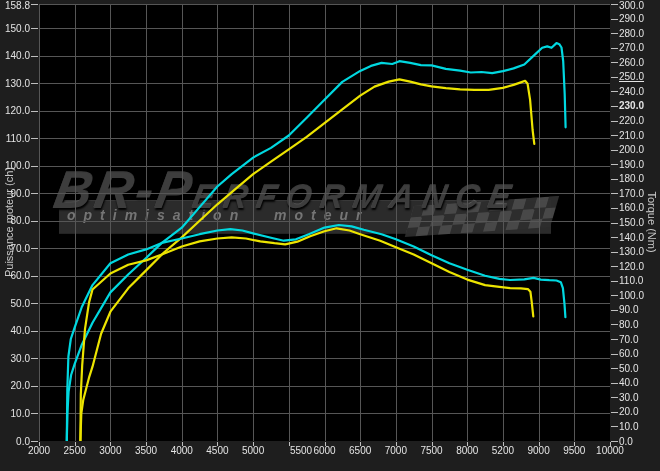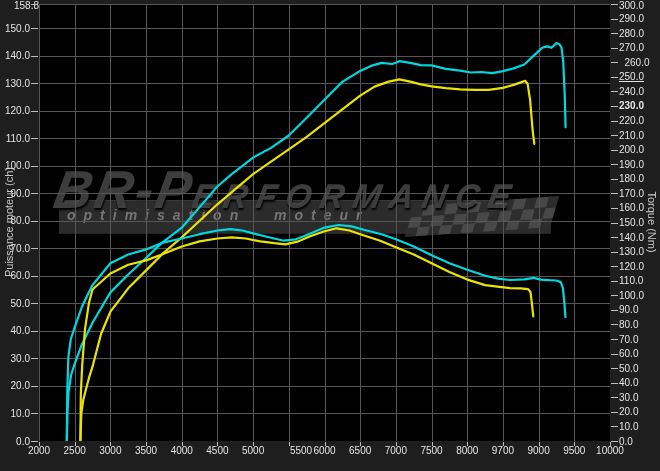--- a/index.html
+++ b/index.html
@@ -141,21 +141,21 @@
     <div class="ylab" style="left: 0px; top: 132.792px;">110.0</div>
     <div class="dash" style="left: 31px; top: 138.292px;"></div>
     <div class="ylab" style="left: 0px; top: 105.273px;">120.0</div>
     <div class="dash" style="left: 31px; top: 110.773px;"></div>
     <div class="ylab" style="left: 0px; top: 77.7544px;">130.0</div>
     <div class="dash" style="left: 31px; top: 83.2544px;"></div>
     <div class="ylab" style="left: 0px; top: 50.2355px;">140.0</div>
     <div class="dash" style="left: 31px; top: 55.7355px;"></div>
     <div class="ylab" style="left: 0px; top: 22.7166px;">150.0</div>
     <div class="dash" style="left: 31px; top: 28.2166px;"></div>
-    <div class="ylab" style="left: 0px; top: 0px; padding-left: 9px;">158.8</div>
+    <div class="ylab" style="left: 0px; top: 0px;">158.8</div>
     <div class="dash" style="left: 31px; top: 4px;"></div>
     <div class="yrlab" style="left: 619px; top: 435.5px;">0.0</div>
     <div class="dash" style="left: 611px; top: 441px;"></div>
     <div class="yrlab" style="left: 619px; top: 420.933px;">10.0</div>
     <div class="dash" style="left: 611px; top: 426.433px;"></div>
     <div class="yrlab" style="left: 619px; top: 406.367px;">20.0</div>
     <div class="dash" style="left: 611px; top: 411.867px;"></div>
     <div class="yrlab" style="left: 619px; top: 391.8px;">30.0</div>
     <div class="dash" style="left: 611px; top: 397.3px;"></div>
     <div class="yrlab" style="left: 619px; top: 377.233px;">40.0</div>
@@ -195,21 +195,21 @@
     <div class="yrlab" style="left: 619px; top: 129.6px;">210.0</div>
     <div class="dash" style="left: 611px; top: 135.1px;"></div>
     <div class="yrlab" style="left: 619px; top: 115.033px;">220.0</div>
     <div class="dash" style="left: 611px; top: 120.533px;"></div>
     <div class="yrlab" style="left: 619px; top: 100.467px; font-weight: bold;">230.0</div>
     <div class="dash" style="left: 611px; top: 105.967px;"></div>
     <div class="yrlab" style="left: 619px; top: 85.9px;">240.0</div>
     <div class="dash" style="left: 611px; top: 91.4px;"></div>
     <div class="yrlab" style="left: 619px; top: 71.3333px; text-decoration: underline;">250.0</div>
     <div class="dash" style="left: 611px; top: 76.8333px;"></div>
-    <div class="yrlab" style="left: 619px; top: 56.7667px; text-align: center;">260.0</div>
+    <div class="yrlab" style="left: 619px; top: 56.7667px;">260.0</div>
     <div class="dash" style="left: 611px; top: 62.2667px;"></div>
     <div class="yrlab" style="left: 619px; top: 42.2px;">270.0</div>
     <div class="dash" style="left: 611px; top: 47.7px;"></div>
     <div class="yrlab" style="left: 619px; top: 27.6333px;">280.0</div>
     <div class="dash" style="left: 611px; top: 33.1333px;"></div>
     <div class="yrlab" style="left: 619px; top: 13.0667px;">290.0</div>
     <div class="dash" style="left: 611px; top: 18.5667px;"></div>
     <div class="yrlab" style="left: 619px; top: 0px;">300.0</div>
     <div class="dash" style="left: 611px; top: 4px;"></div>
     <div class="xlab" style="left: 19px; top: 445px;">2000</div>
@@ -231,21 +231,21 @@
     <div class="xlab" style="left: 304.5px; top: 445px;">6000</div>
     <div class="xtick" style="left: 324.5px; top: 442px;"></div>
     <div class="xlab" style="left: 340.188px; top: 445px;">6500</div>
     <div class="xtick" style="left: 360.188px; top: 442px;"></div>
     <div class="xlab" style="left: 375.875px; top: 445px;">7000</div>
     <div class="xtick" style="left: 395.875px; top: 442px;"></div>
     <div class="xlab" style="left: 411.562px; top: 445px;">7500</div>
     <div class="xtick" style="left: 431.562px; top: 442px;"></div>
     <div class="xlab" style="left: 447.25px; top: 445px;">8000</div>
     <div class="xtick" style="left: 467.25px; top: 442px;"></div>
-    <div class="xlab" style="left: 482.938px; top: 445px;">9700</div>
+    <div class="xlab" style="left: 482.938px; top: 445px;">5200</div>
     <div class="xtick" style="left: 502.938px; top: 442px;"></div>
     <div class="xlab" style="left: 518.625px; top: 445px;">9000</div>
     <div class="xtick" style="left: 538.625px; top: 442px;"></div>
     <div class="xlab" style="left: 554.312px; top: 445px;">9500</div>
     <div class="xtick" style="left: 574.312px; top: 442px;"></div>
     <div class="xlab" style="left: 590px; top: 445px;">10000</div>
     <div class="xtick" style="left: 610px; top: 442px;"></div>
   </div>
 
 </body></html>

